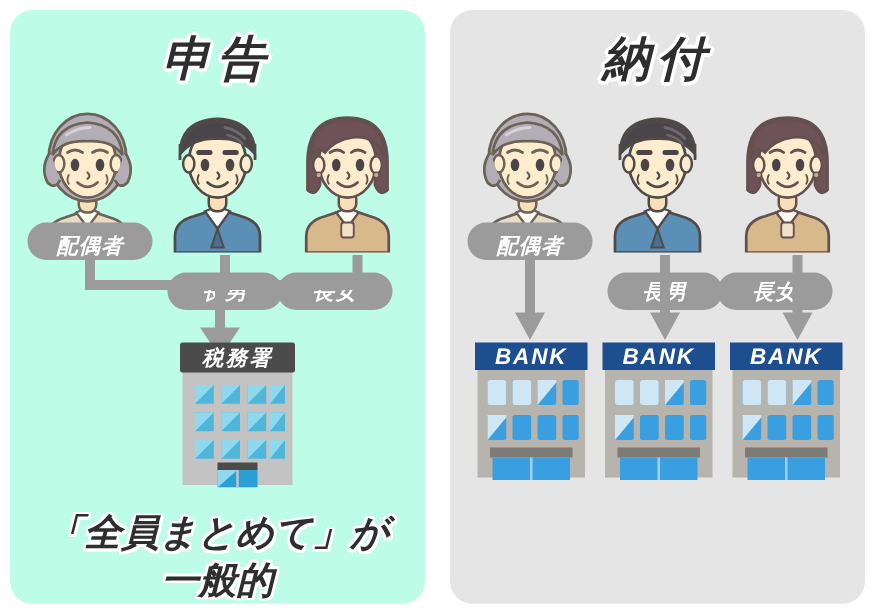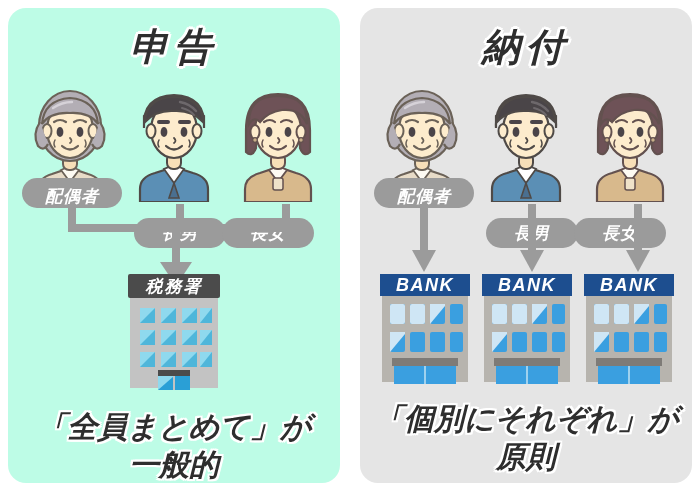--- a/index.html
+++ b/index.html
@@ -183,21 +183,21 @@
     </div>
     <div class="pill w2 pill-l2">
       <span>長女</span>
     </div>
 
     <svg class="conn" style="left:0;top:196px;width:332px;height:84px;background:transparent;" viewBox="0 0 332 84">
       <path d="M64 0 L64 26 M172 0 L172 26 M278 0 L278 26 M60 24 L282 24 M168 24 L168 62" stroke="#9b9b9b" stroke-width="8" fill="none"></path>
       <path d="M152 58 L184 58 L168 82 Z" fill="#9b9b9b"></path>
     </svg>
 
-    <div class="bld" style="left:116px;top:264px;">
+    <div class="bld" style="left:132px;top:264px;">
       <svg width="100" height="118" viewBox="0 0 100 118">
         <rect x="6" y="24" width="88" height="92" fill="#c3c3c3"></rect>
         <rect x="4" y="2" width="92" height="24" rx="2" fill="#4b4b4b"></rect>
         <g fill="#4fb6da">
           <rect x="16" y="36" width="15" height="15"></rect>
             <rect x="37" y="36" width="15" height="15"></rect>
           <rect x="58" y="36" width="15" height="15"></rect>
             <rect x="76" y="36" width="12" height="15"></rect>
           <rect x="16" y="58" width="15" height="15"></rect>
             <rect x="37" y="58" width="15" height="15"></rect>
@@ -409,17 +409,15 @@
           <path d="M52 32 h15 v2 L52 52 Z"></path>
           <path d="M12 60 h15 v2 L12 80 Z"></path>
         </g>
         <rect x="14" y="86" width="66" height="8" fill="#7e7b77"></rect>
         <rect x="16" y="94" width="62" height="18" fill="#3a9fe0"></rect>
         <rect x="46" y="94" width="2" height="18" fill="#9fd1ee"></rect>
         <text x="47" y="19" text-anchor="middle" font-family="'Liberation Sans',sans-serif" font-size="18" font-weight="bold" fill="#ffffff" letter-spacing="1.5">BANK</text>
       </svg>
     </div>
 
-    <div class="caption caption-right">「個別にそれぞれ」が
-原則</div>
   </div>
 
 </div>
 
 </body></html>

